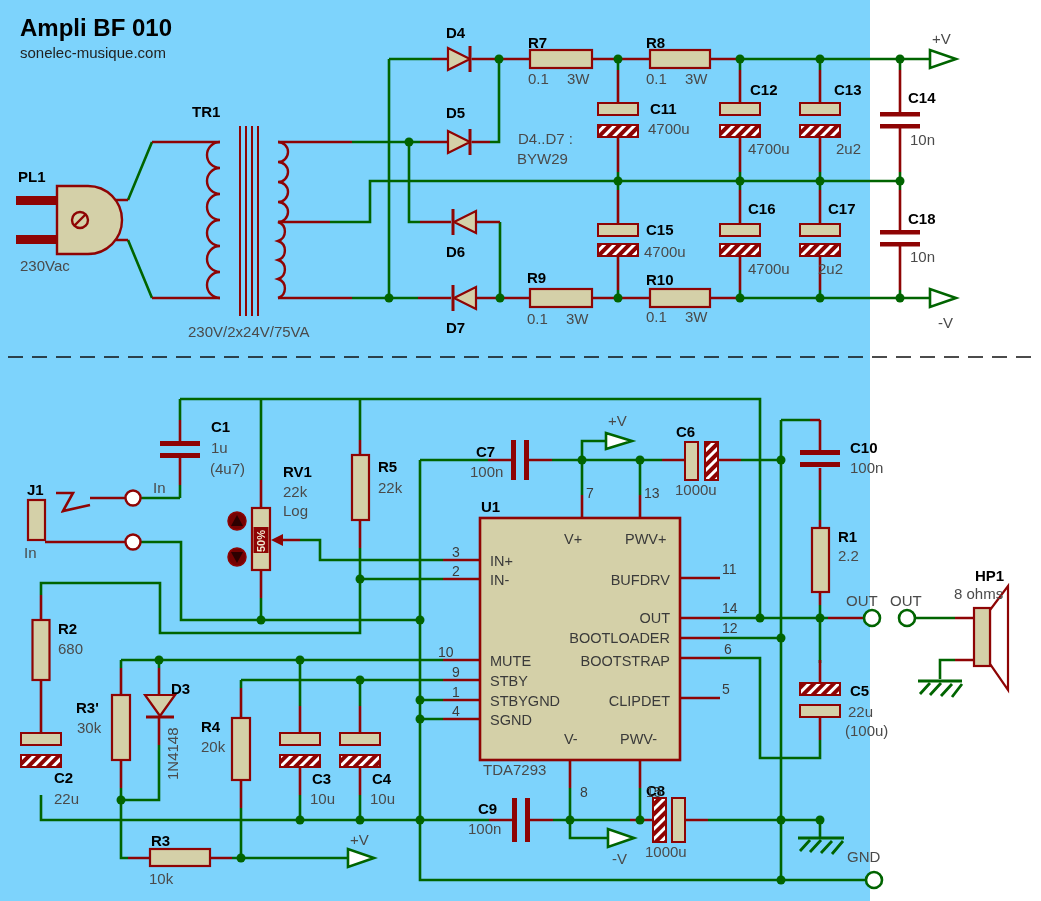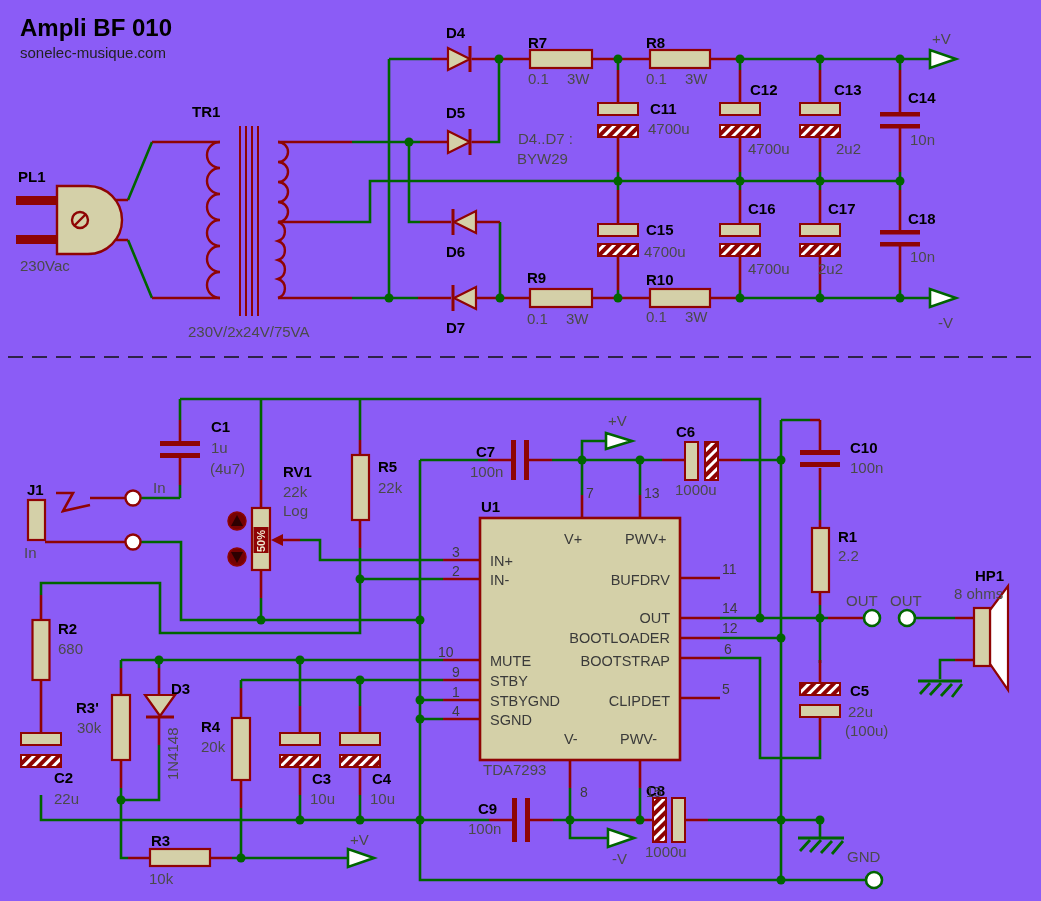--- a/index.html
+++ b/index.html
@@ -1,16 +1,16 @@
 <!DOCTYPE html>
 <html><head>
 <meta charset="utf-8">
 <style>
   html,body{margin:0;padding:0;background:#fff;}
-  .stage{width:1041px;height:901px;position:relative;background:#8b5cf6;}
+  .stage{width:870px;height:901px;position:relative;background:#7dd3fc;}
   svg text{font-family:"Liberation Sans",sans-serif;}
   .t-title{font-size:24px;font-weight:bold;fill:#000;}
   .t-sub{font-size:15px;fill:#222;}
   .ref{font-size:15px;font-weight:bold;fill:#000;}
   .val{font-size:15px;fill:#4a4a4a;}
   .pin{font-size:14px;fill:#3c3c3c;}
   .plbl{font-size:14.5px;fill:#3a3a3a;}
   .pct{font-size:11px;fill:#efe9cf;font-weight:bold;}
 </style>
 </head>

